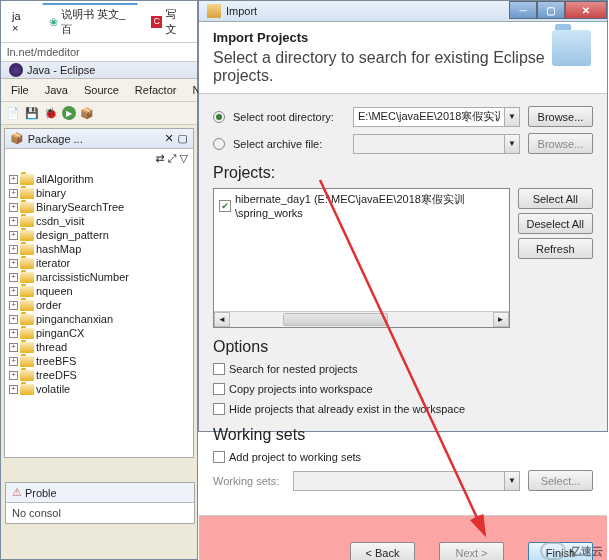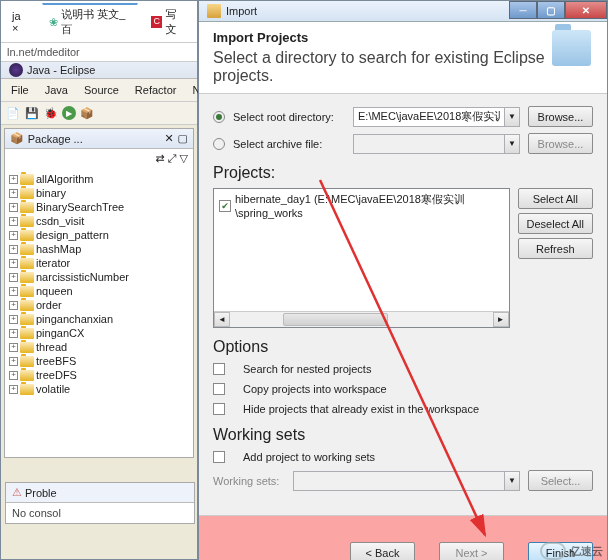--- a/index.html
+++ b/index.html
@@ -20,21 +20,21 @@
 .panehdr{background:linear-gradient(#eef3fb,#dde6f3);padding:3px 5px;display:flex;align-items:center;gap:4px;font-size:11px;border-bottom:1px solid #bbb}
 .tree{padding:4px 2px}
 .tree-item{display:flex;align-items:center;gap:2px;padding:1px 2px;font-size:11px}
 .expander{width:9px;height:9px;border:1px solid #888;display:inline-flex;align-items:center;justify-content:center;font-size:8px;color:#555;flex-shrink:0;line-height:1}
 .folder{width:14px;height:11px;background:linear-gradient(#fceabb,#e6b422);border-radius:1px;flex-shrink:0;position:relative}
 .folder::before{content:"";position:absolute;left:1px;top:-2px;width:5px;height:2px;background:#e6b422;border-radius:1px 1px 0 0}
 .bottompane{position:absolute;bottom:35px;left:4px;right:2px;border:1px solid #aaa;background:#fff}
 .bp-tab{background:#eef3fb;padding:3px 6px;display:flex;align-items:center;gap:3px;border-bottom:1px solid #bbb}
 .bp-body{padding:4px 6px;color:#444}
 
-.dlg{left:198px;top:0;width:410px;height:560px;background:#f0f0f0;display:flex;flex-direction:column}
+.dlg{left:198px;top:0;width:410px;height:432px;background:#f0f0f0;display:flex;flex-direction:column}
 .dlg-tb{background:linear-gradient(#eaf2fb,#d5e3f3);padding:3px 8px;display:flex;align-items:center;gap:5px;border-bottom:1px solid #9aa}
 .winbtns{position:absolute;right:0;top:0;display:flex}
 .winbtn{width:28px;height:18px;border:1px solid #5a6a7a;display:flex;align-items:center;justify-content:center;font-size:10px;font-weight:bold;color:#fff}
 .wmin{background:linear-gradient(#a9c5e8,#6f9acc)}
 .wmax{background:linear-gradient(#a9c5e8,#6f9acc)}
 .wclose{background:linear-gradient(#e58b8b,#c94949);width:42px}
 .dlg-hdr{background:#fff;padding:8px 14px;display:flex;justify-content:center;align-items:flex-start;border-bottom:1px solid #ccc}
 .dlg-hdr h1{font-size:13px;font-weight:bold;margin-bottom:4px}
 .dlg-hdr p{font-size:16px;color:#444}
 .bigfolder{width:45px;height:36px;background:linear-gradient(#cde6f7,#9ac4e6);border-radius:3px;position:relative;margin-right:2px}
@@ -53,21 +53,21 @@
 .listbox{border:1px solid #828790;background:#fff;height:140px;overflow:hidden;position:relative}
 .list-item{padding:3px 5px;display:flex;align-items:center;gap:4px}
 .chk{width:12px;height:12px;border:1px solid #888;display:inline-flex;align-items:center;justify-content:center;font-size:9px;background:#fff;flex-shrink:0}
 .chk.on{color:#3a7a3a}
 .scrollbar{position:absolute;bottom:0;left:0;right:0;height:16px;background:#f0f0f0;border-top:1px solid #ccc;display:flex}
 .sb-btn{width:16px;height:15px;background:linear-gradient(#f4f4f4,#ddd);border:1px solid #bbb;display:flex;align-items:center;justify-content:center;font-size:8px}
 .sb-track{flex:1;position:relative}
 .sb-thumb{position:absolute;left:20%;width:40%;top:1px;bottom:1px;background:linear-gradient(#e8e8e8,#d0d0d0);border:1px solid #bbb;border-radius:2px}
 .sidecol{display:flex;flex-direction:column;gap:4px}
 .section-lbl{font-size:16px;margin-top:4px}
-.opt{display:flex;align-items:center;gap:18px;margin:1px 0}
+.opt{display:flex;align-items:center;gap:4px;margin:1px 0}
 .sep{height:1px;background:#ccc;margin:6px 0}
 .dlg-ftr{border-top:1px solid #ccc;padding:26px 14px;display:flex;justify-content:flex-end;gap:24px;background:#fca5a5}
 
 .arrow{position:absolute;pointer-events:none;z-index:50}
 .watermark{position:absolute;right:6px;bottom:0;z-index:60;opacity:0.6;display:flex;align-items:center;gap:4px;font-size:14px;color:#9aa;font-weight:bold}
 .watermark .cloud{width:26px;height:18px;border:2px solid #9aa;border-radius:10px;position:relative}
 .disabled{color:#888}
 </style>
 </head>
 <body>

